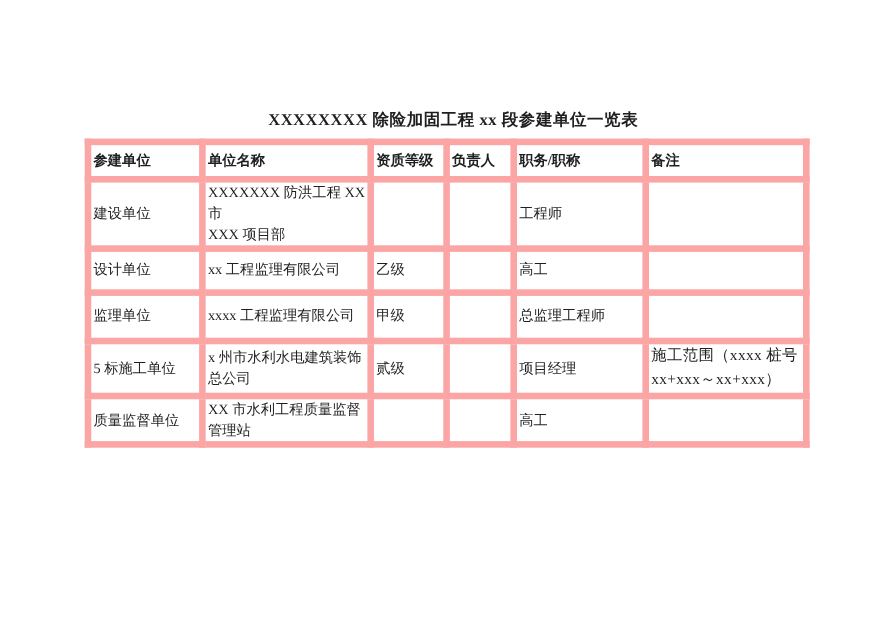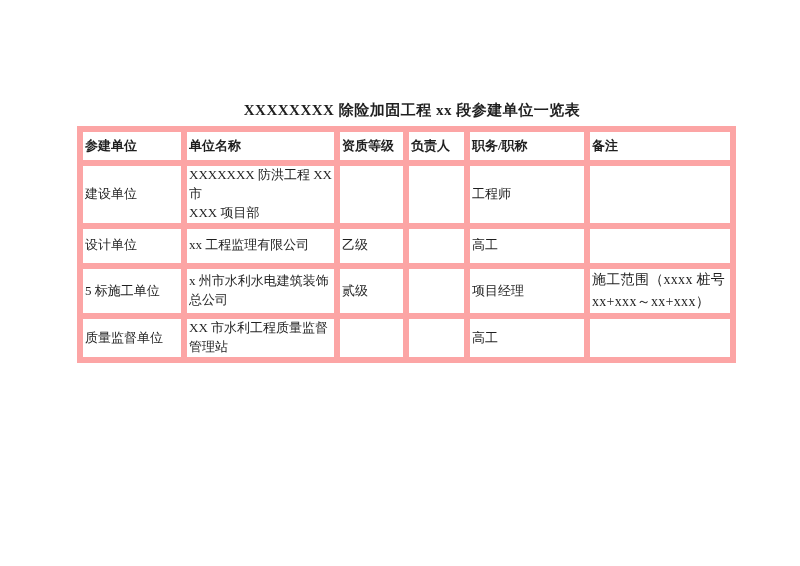--- a/index.html
+++ b/index.html
@@ -101,20 +101,28 @@
       </tr>
       <tr>
         <td>设计单位</td>
         <td>xx 工程监理有限公司</td>
         <td>乙级</td>
         <td></td>
         <td>高工</td>
         <td class="remark"></td>
       </tr>
       <tr>
+        <td>监理单位</td>
+        <td>xxxx 工程监理有限公司</td>
+        <td>甲级</td>
+        <td></td>
+        <td>总监理工程师</td>
+        <td class="remark"></td>
+      </tr>
+      <tr>
         <td>5 标施工单位</td>
         <td>x 州市水利水电建筑装饰
 总公司</td>
         <td>贰级</td>
         <td></td>
         <td>项目经理</td>
         <td class="remark">施工范围（xxxx 桩号
 xx+xxx～xx+xxx）</td>
       </tr>
       <tr>

